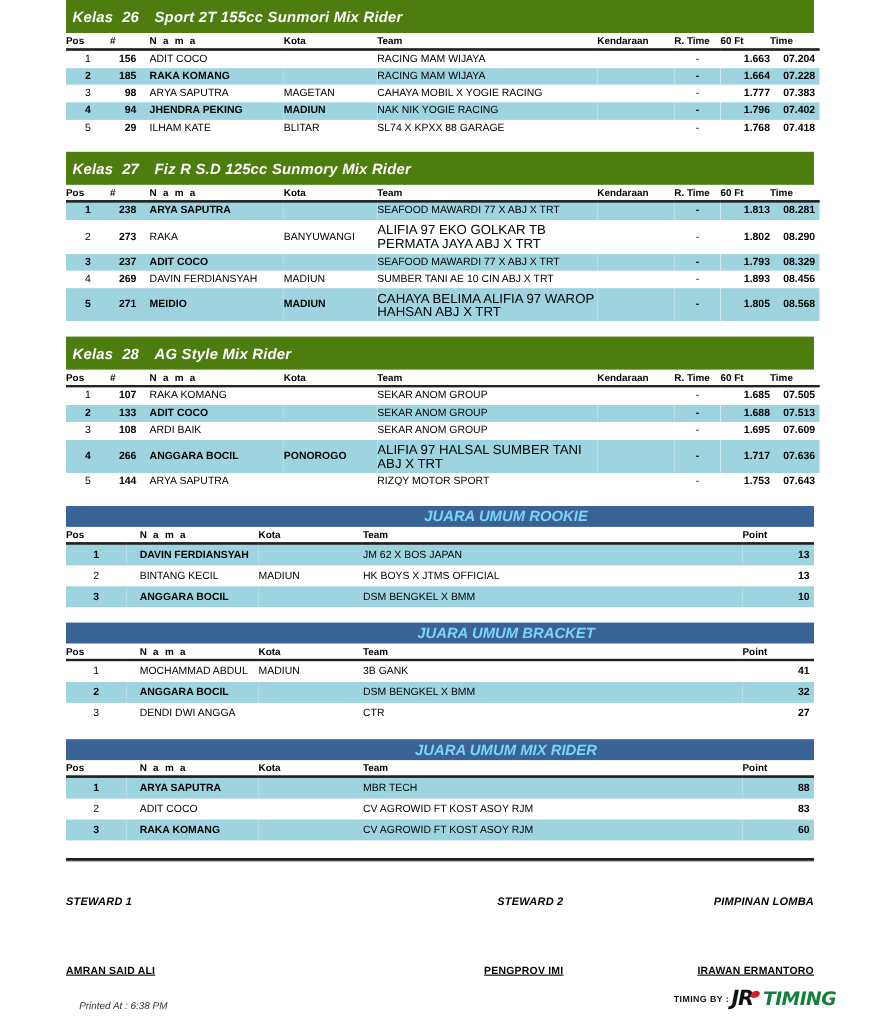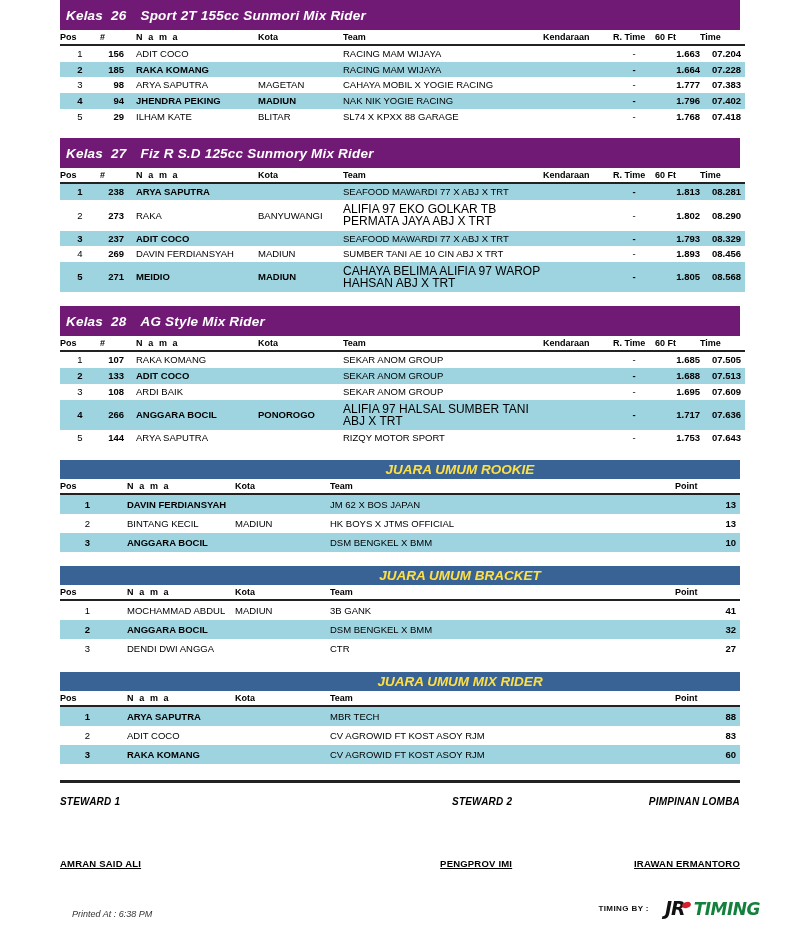--- a/index.html
+++ b/index.html
@@ -14,21 +14,21 @@
     overflow: hidden;
   }
   .page { position: relative; width: 800px; height: 933px; }
 
   
   .sheet { width: 680px; margin: 0 auto; }
 
   .class-block { margin-bottom: 14px; }
 
   .class-title {
-    background: #701a75;
+    background: #4d7c0f;
     height: 19px;
     display: flex;
     align-items: center;
     padding: 15px 6px;
     color: #ffffff;
     font-style: italic;
     font-weight: bold;
     font-size: 13.5px;
     letter-spacing: 0.2px;
     text-align: right;
@@ -80,21 +80,21 @@
   .wrap2 { white-space: normal; word-break: break-word; font-size: 12px; line-height: 1.0; }
 
   
   .juara-block { margin-bottom: 14px; }
   .juara-title {
     background: #3a6395;
     height: 19px;
     display: flex;
     align-items: center;
     justify-content: center;
-    color: #fde047;
+    color: #7dd3fc;
     font-style: italic;
     font-weight: bold;
     font-size: 13.5px;
     padding-left: 120px;
   }
   table.jt { width: 100%; border-collapse: collapse; table-layout: fixed; font-size: 9.5px; }
   table.jt th {
     font-size: 9px; font-weight: bold; text-align: left;
     padding: 2px 0; border-bottom: 2.2px solid #222; white-space: nowrap;
   }
@@ -108,41 +108,41 @@
   th.j-point { text-align: right; padding-right: 4px; }
 
   .table-end {
     border-top: 2.4px solid #222;
     border-bottom: 1.3px solid #222;
     height: 3px;
     margin-top: 16px;
   }
 
   
-  .sign-area { width: 680px; margin: 0 auto; padding-top: 13px; position: relative; height: 110px; }
+  .sign-area { width: 680px; margin: 0 auto; padding-top: 32px; position: relative; height: 110px; }
   .sign-row { display: flex; justify-content: space-between; }
   .sign-role {
     font-style: italic; font-weight: bold; font-size: 10px; letter-spacing: 0.2px;
   }
   .sign-names { display: flex; justify-content: space-between; margin-top: 46px; }
   .sign-name {
     font-weight: bold; font-size: 9.5px; text-decoration: underline; letter-spacing: 0.2px;
   }
   .sr-1 { width: 33%; text-align: left; }
   .sr-2 { width: 33%; text-align: right; padding-left: 30px; }
   .sr-3 { width: 33%; text-align: right; }
 
   
   .footer-print {
     position: absolute; left: 72px; bottom: 14px;
     font-size: 9px; color: #333; font-style: italic;
   }
   .footer-logo {
     position: absolute; right: 40px; bottom: 14px;
-    display: flex; align-items: center; gap: 16px;
+    display: flex; align-items: center; gap: 2px;
   }
   .timing-by {
     font-size: 8px; font-weight: bold; letter-spacing: 0.4px; color: #111;
   }
   .logo-mark {
     display: flex; align-items: baseline;
     font-family: "DejaVu Sans", sans-serif;
     font-weight: bold; font-style: italic;
   }
   .logo-jr { color: #111; font-size: 19px; letter-spacing: -1px; }

